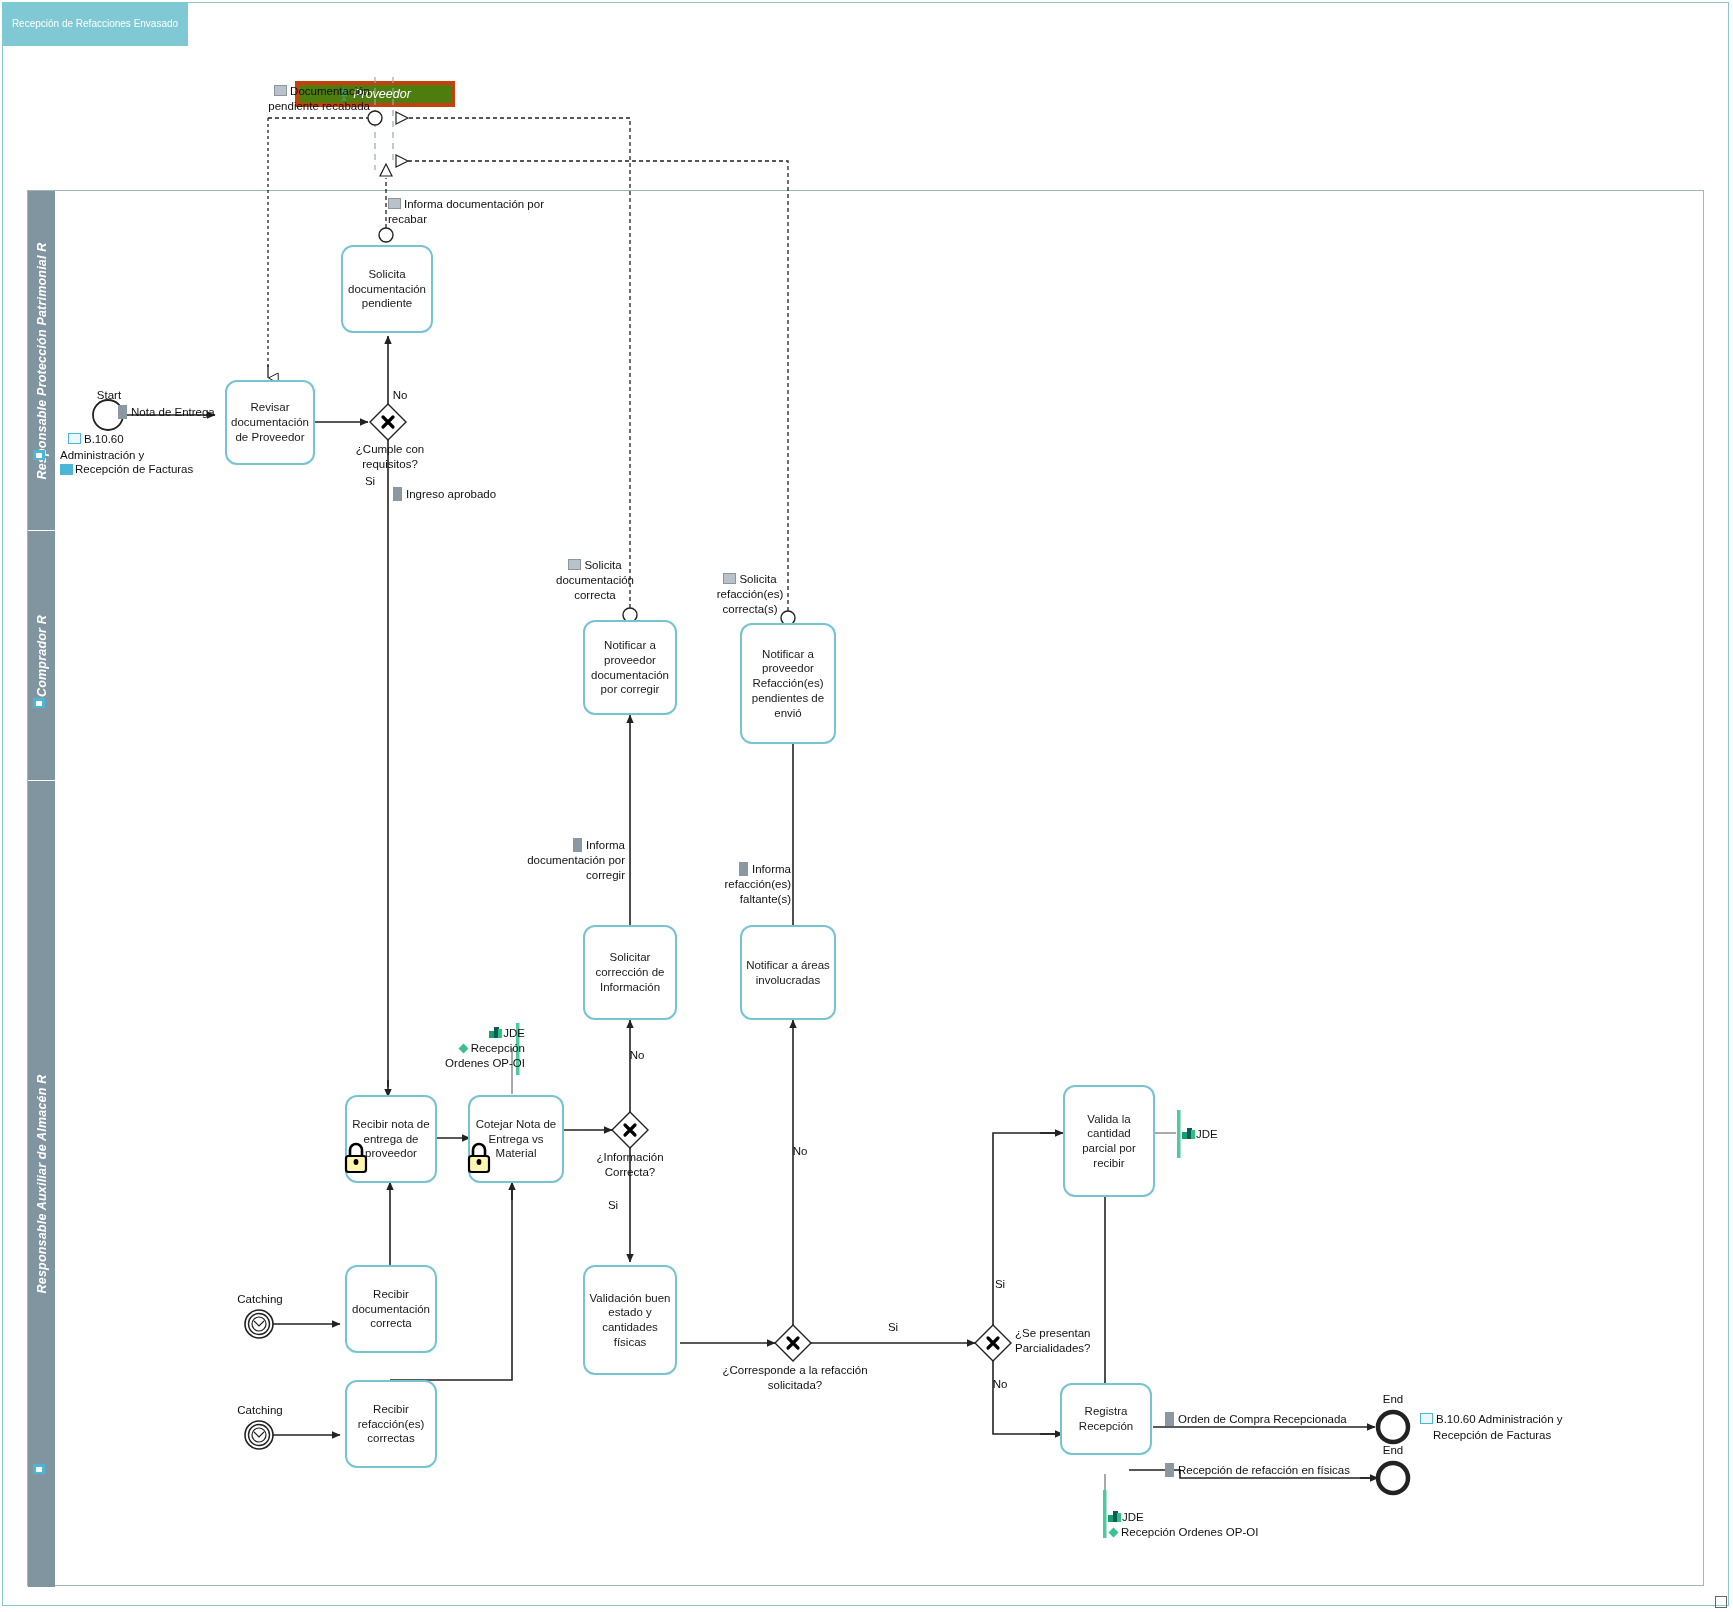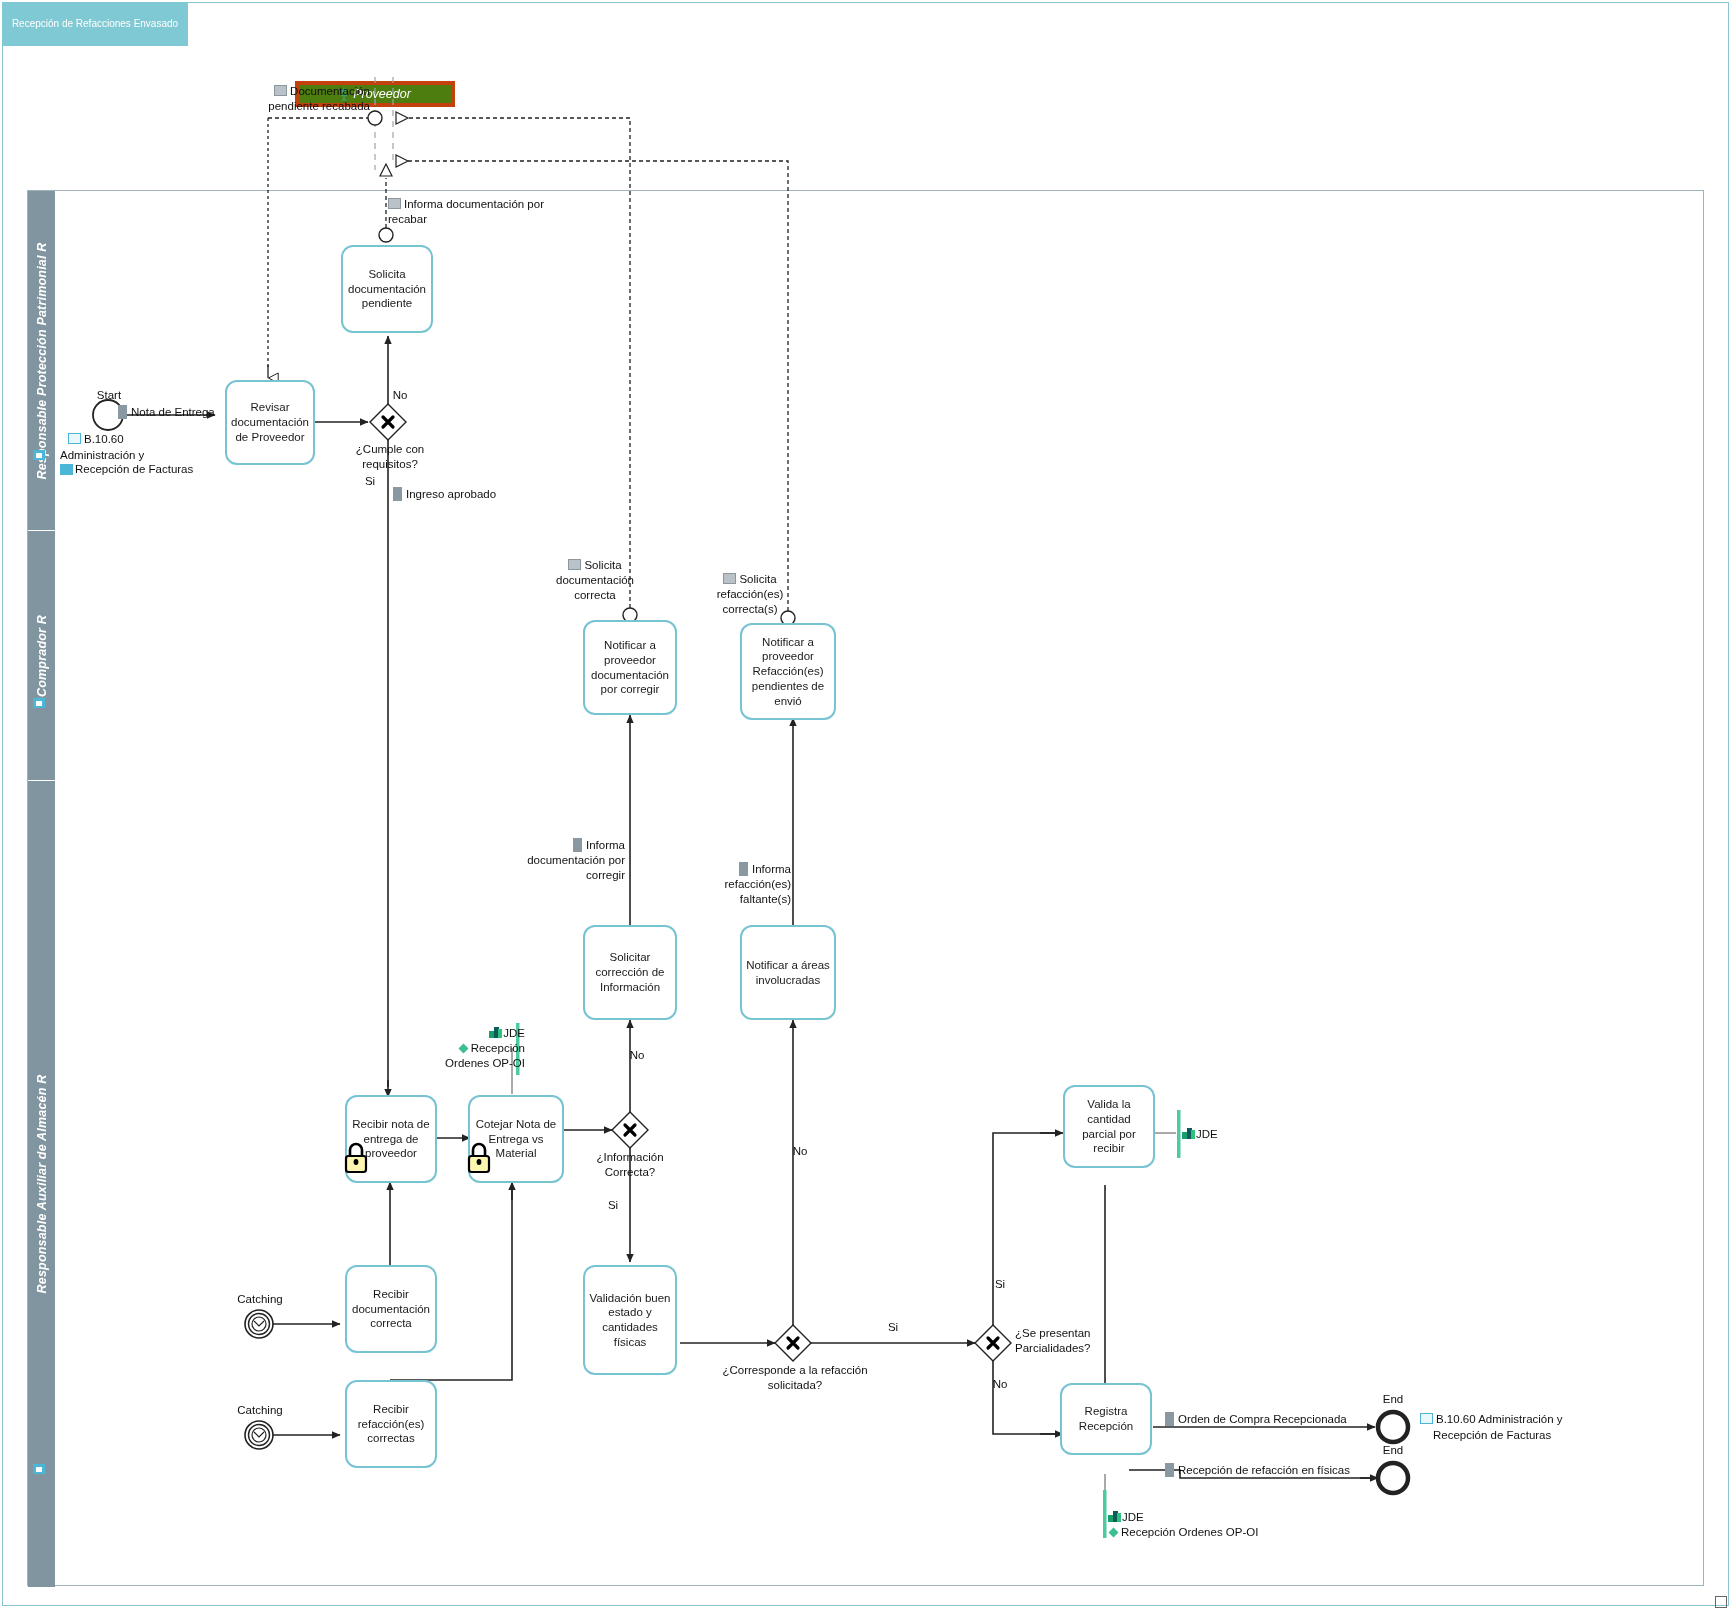--- a/index.html
+++ b/index.html
@@ -225,21 +225,21 @@
   </div>
 
   <div class="task" style="left:341px;top:245px;width:92px;height:88px;">
     <span>Solicita documentación pendiente</span>
   </div>
 
   <div class="task" style="left:583px;top:620px;width:94px;height:95px;">
     <span>Notificar a proveedor documentación por corregir</span>
   </div>
 
-  <div class="task" style="left:740px;top:623px;width:96px;height:97px;">
+  <div class="task" style="left:740px;top:623px;width:96px;height:121px;">
     <span>Notificar a proveedor Refacción(es) pendientes de envió</span>
   </div>
 
   <div class="task" style="left:583px;top:925px;width:94px;height:95px;">
     <span>Solicitar corrección de Información</span>
   </div>
 
   <div class="task" style="left:740px;top:925px;width:96px;height:95px;">
     <span>Notificar a áreas involucradas</span>
   </div>
@@ -257,21 +257,21 @@
   </div>
 
   <div class="task" style="left:345px;top:1380px;width:92px;height:88px;">
     <span>Recibir refacción(es) correctas</span>
   </div>
 
   <div class="task" style="left:583px;top:1265px;width:94px;height:110px;">
     <span>Validación buen estado y cantidades físicas</span>
   </div>
 
-  <div class="task" style="left:1063px;top:1085px;width:92px;height:83px;">
+  <div class="task" style="left:1063px;top:1085px;width:92px;height:112px;">
     <span>Valida la cantidad parcial por recibir</span>
   </div>
 
   <div class="task" style="left:1060px;top:1383px;width:92px;height:72px;">
     <span>Registra Recepción</span>
   </div>
 
   <svg class="layer">
     <g>
       <rect x="346" y="1156" width="20" height="16" rx="2.5" fill="#fdf6b0" stroke="#000" stroke-width="2.2"></rect>

